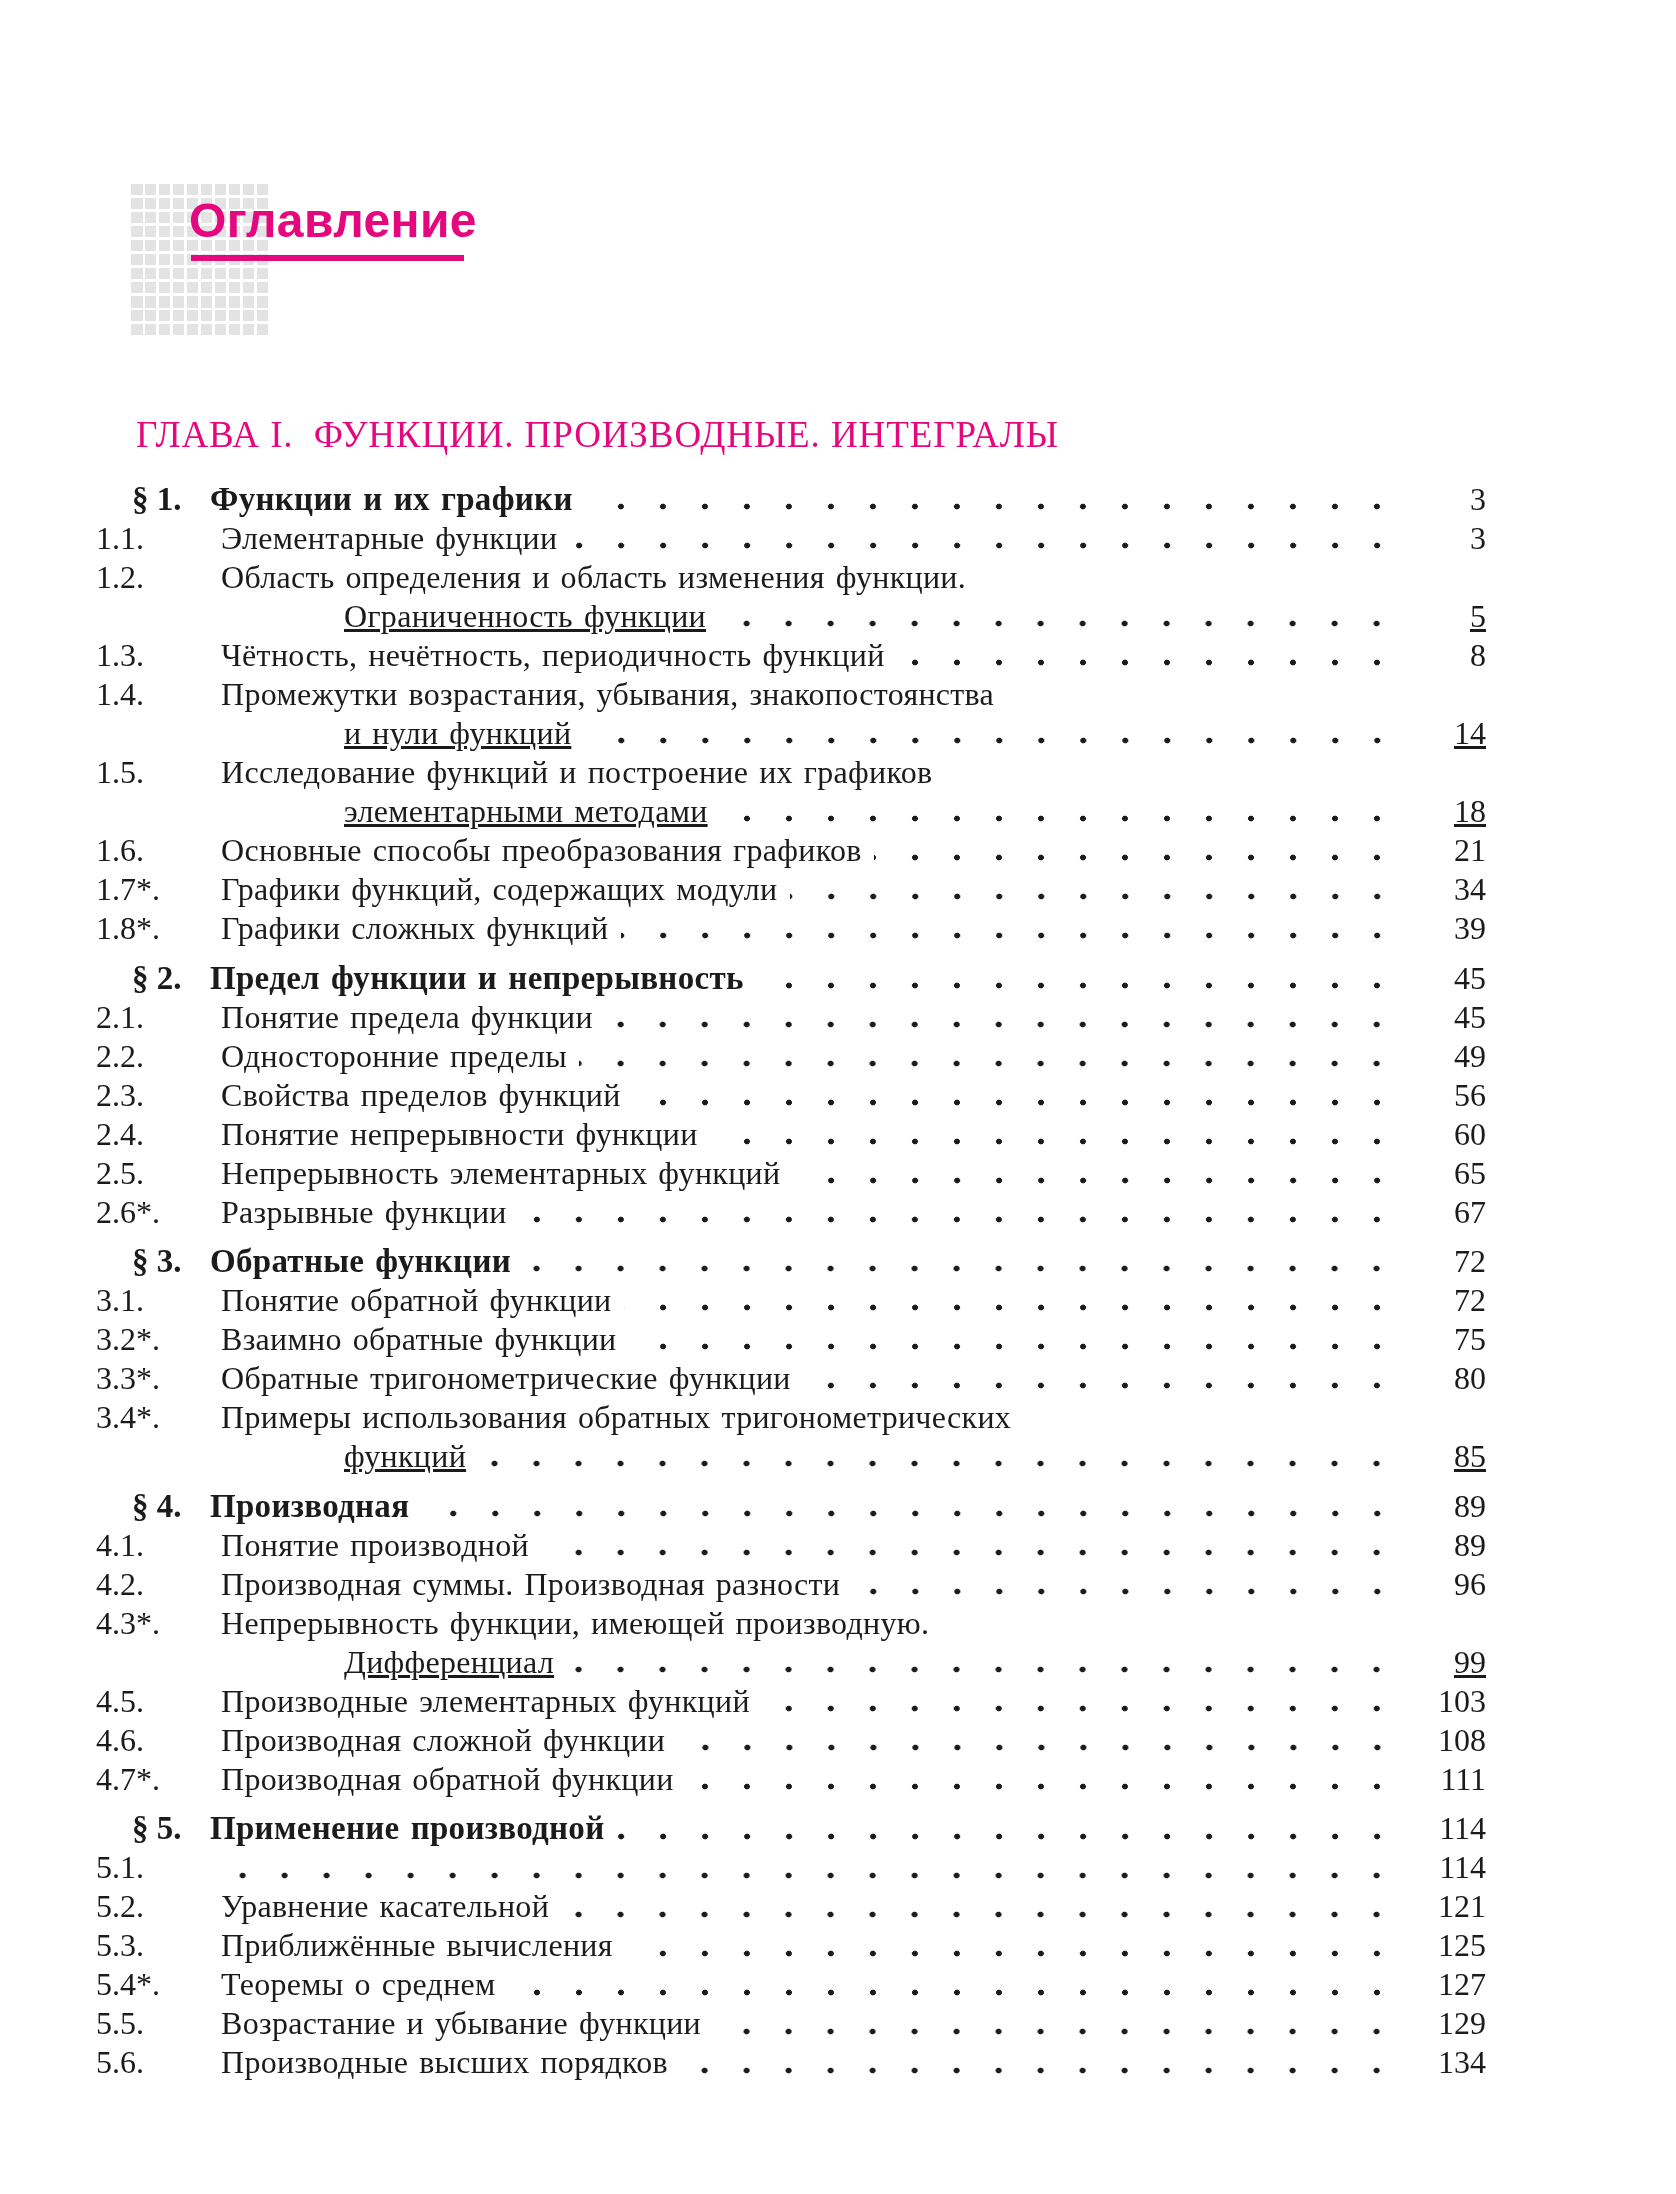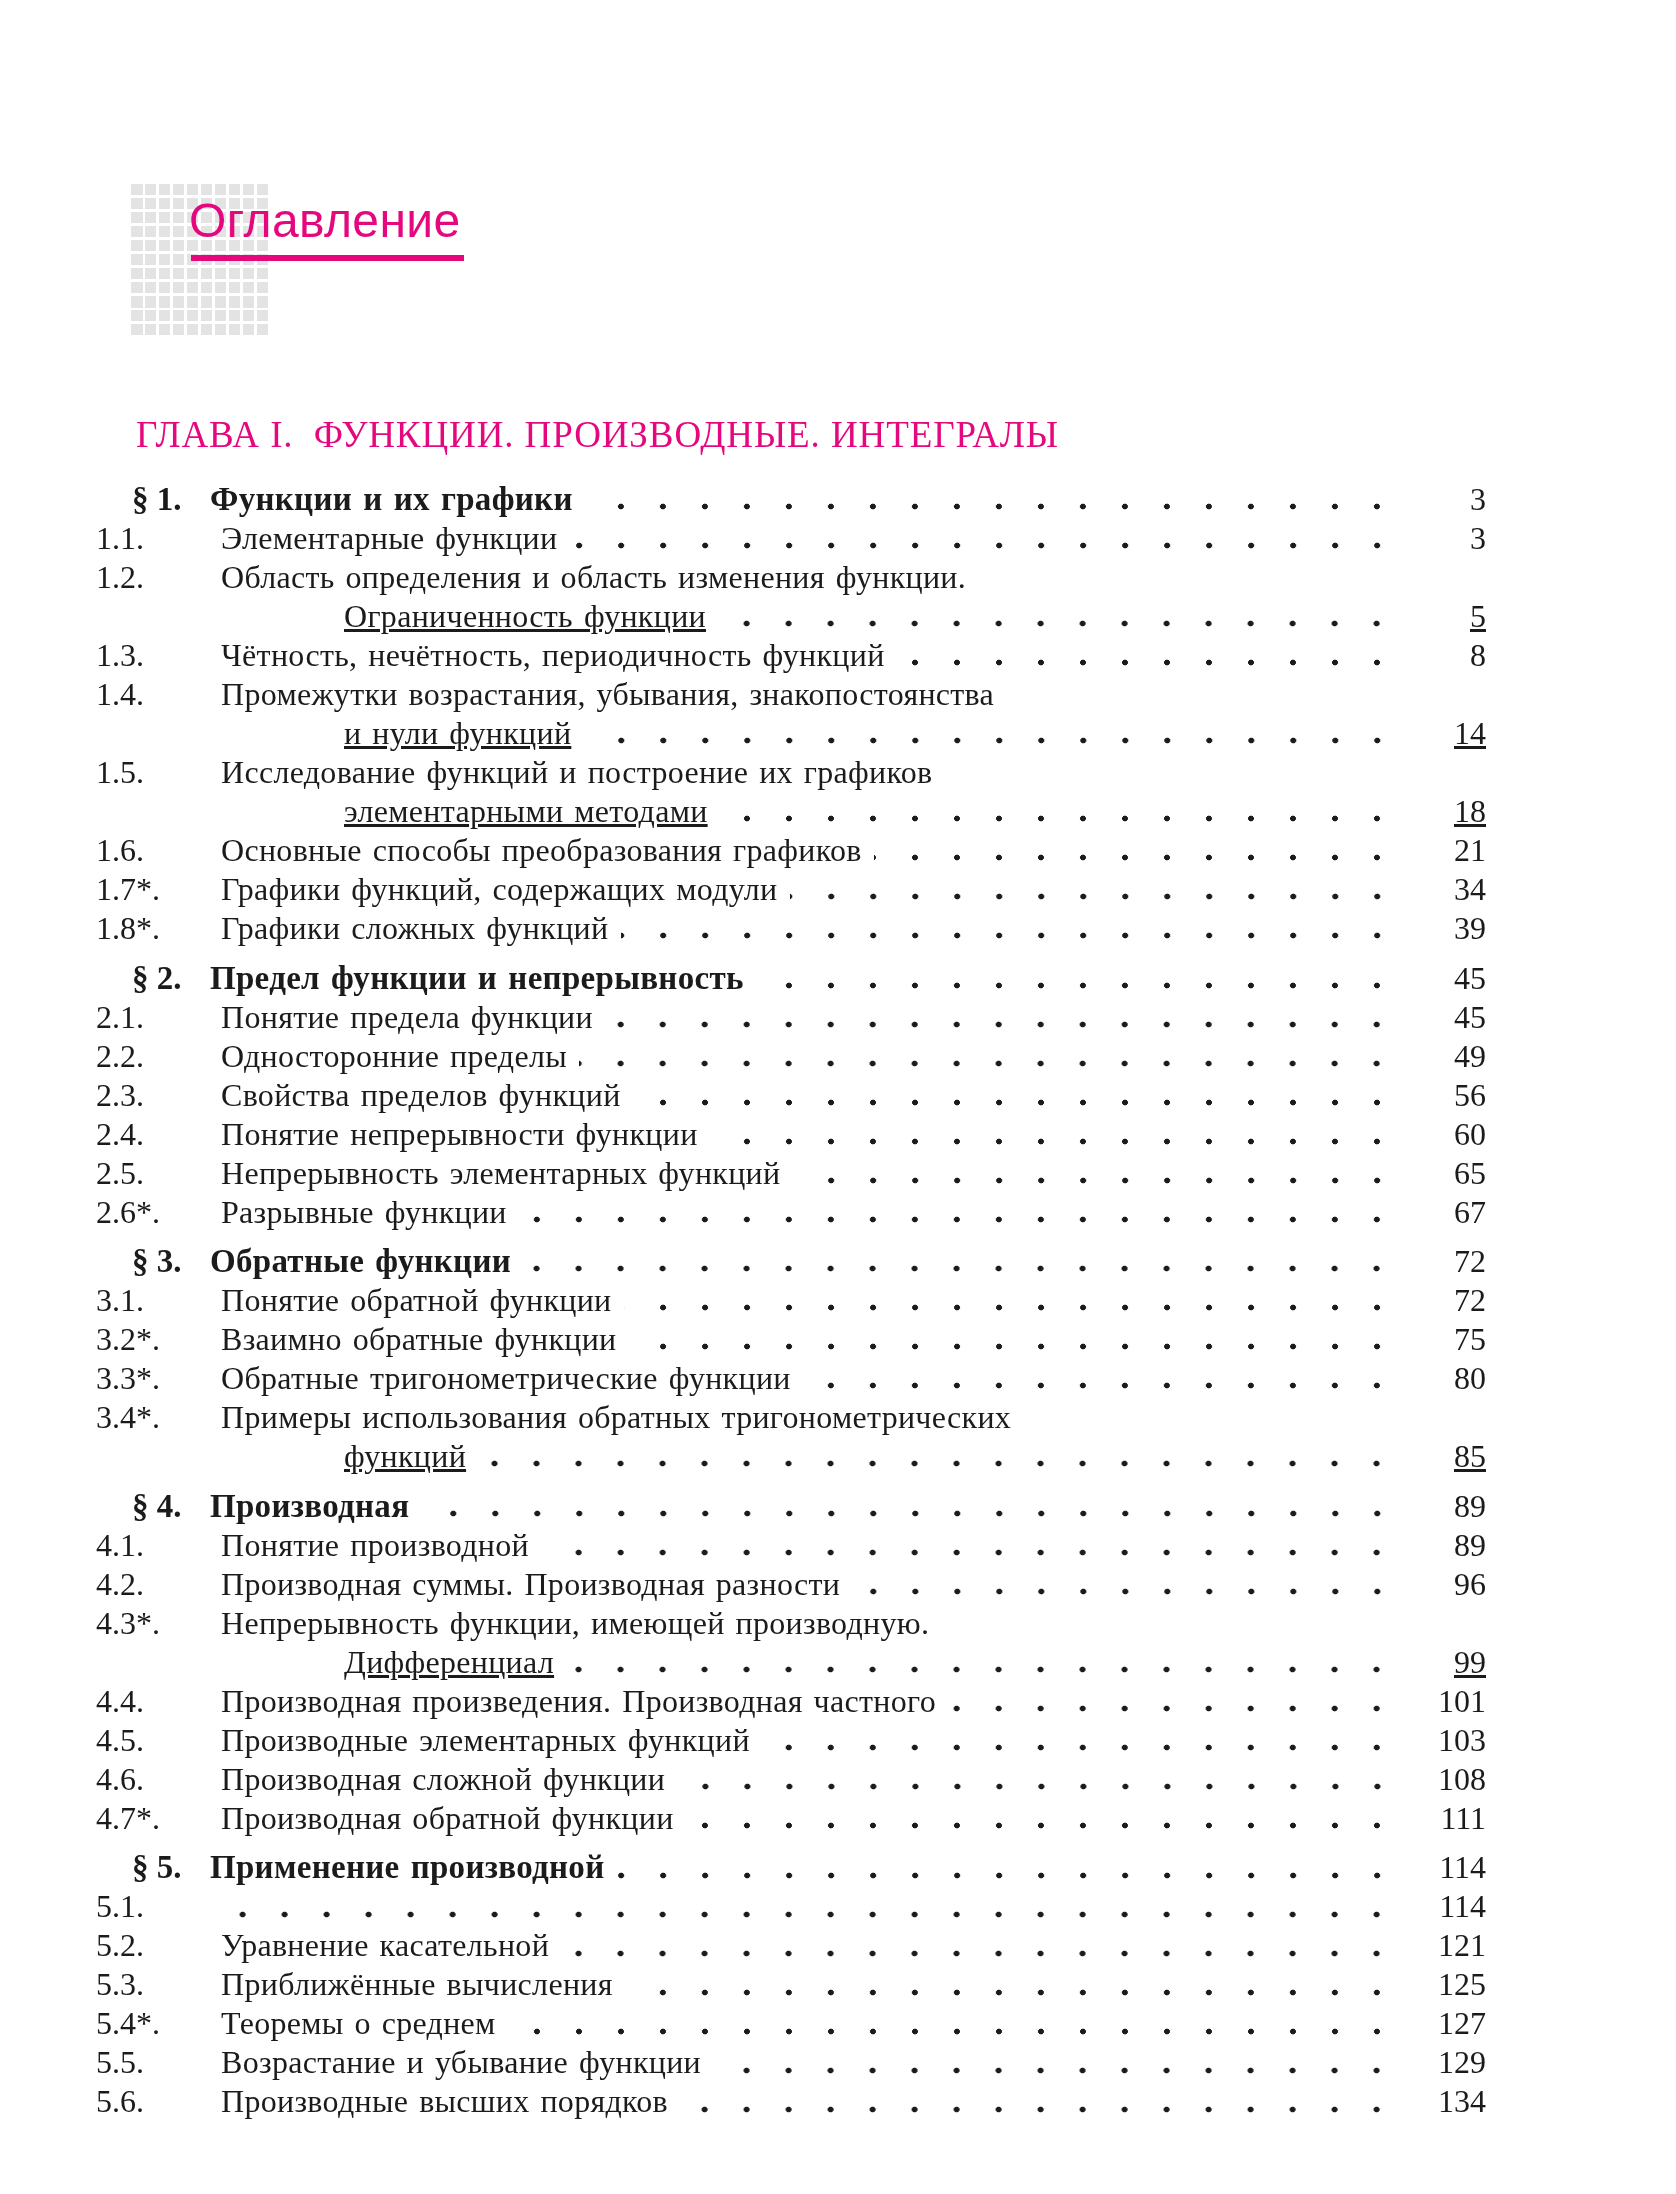--- a/index.html
+++ b/index.html
@@ -19,21 +19,21 @@
   .deco-grid{
     position:absolute;left:131px;top:184px;
     width:139px;height:153px;
     background-image:
       repeating-linear-gradient(to right, rgba(0,0,0,0) 0 11.5px, #ffffff 11.5px 14px),
       repeating-linear-gradient(to bottom, var(--grid) 0 11.5px, #ffffff 11.5px 14px);
   }
   .doc-title{
     position:absolute;left:189px;top:197px;
     font-family:"Liberation Sans","DejaVu Sans",sans-serif;
-    font-weight:normal;font-size:48px;line-height:1;
+    font-weight:bold;font-size:48px;line-height:1;
     letter-spacing:0.4px;
     color:var(--accent);
     white-space:pre;
   }
   .title-underline{
     position:absolute;left:191px;top:255px;
     width:273px;height:6.2px;background:var(--accent);
   }
   .chapter-heading{
     position:absolute;left:136px;top:415px;
@@ -249,26 +249,20 @@
     <div class="row item">
       <span class="num">4.3*.</span>
       <span class="titletext">Непрерывность функции, имеющей производную.</span>
     </div>
     <div class="row cont">
       <span class="titletext">Дифференциал</span>
       <div class="leader"></div>
       <span class="page-num">99</span>
     </div>
     <div class="row item">
-      <span class="num">4.4.</span>
-      <span class="titletext">Производная произведения. Производная частного</span>
-      <div class="leader"></div>
-      <span class="page-num">101</span>
-    </div>
-    <div class="row item">
       <span class="num">4.5.</span>
       <span class="titletext">Производные элементарных функций</span>
       <div class="leader"></div>
       <span class="page-num">103</span>
     </div>
     <div class="row item">
       <span class="num">4.6.</span>
       <span class="titletext">Производная сложной функции</span>
       <div class="leader"></div>
       <span class="page-num">108</span>

